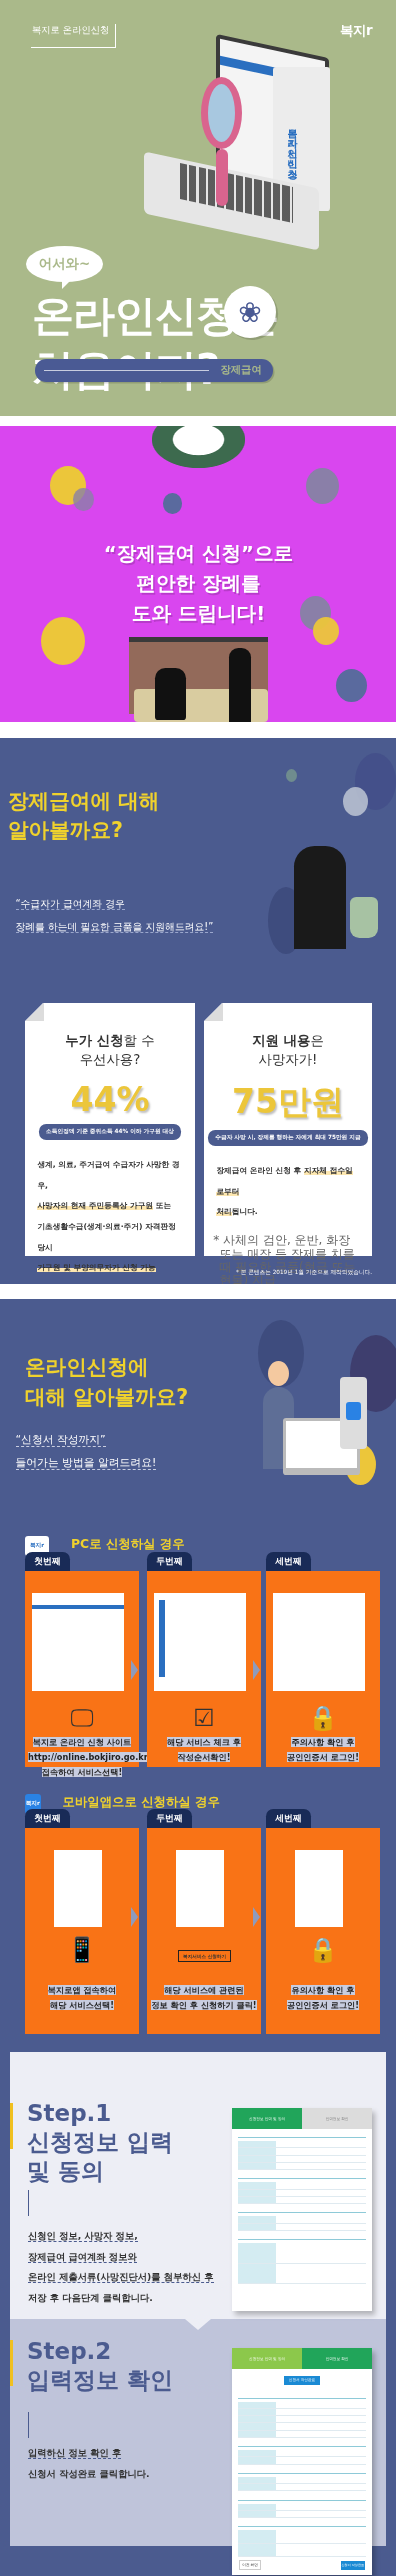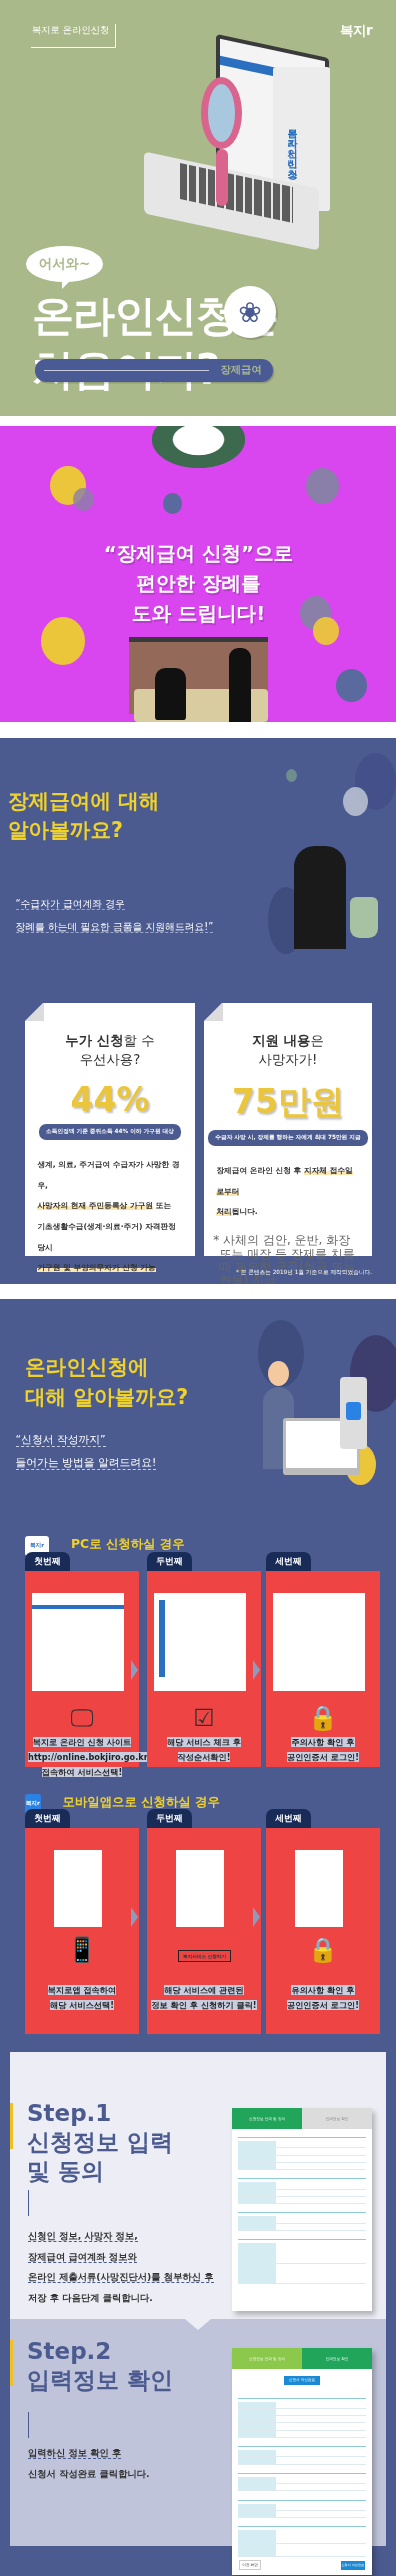--- a/index.html
+++ b/index.html
@@ -70,21 +70,21 @@
 .person .y{position:absolute;left:103px;top:124px;width:31px;height:41px;border-radius:50%;background:#ecc63a}
 .person .mon{position:absolute;left:41px;top:98px;width:77px;height:57px;background:#bbb;border-radius:3.1px}
 .person .mon div{position:absolute;left:3.1px;top:3.1px;right:3.1px;bottom:7.2px;background:#fff}
 .person .ph{position:absolute;left:98px;top:57px;width:27px;height:72px;background:#ddd;border-radius:4.1px}
 .person .ph div{position:absolute;left:6.2px;top:25px;width:14.4px;height:18.5px;background:#2a82e4;border-radius:3.1px}
 .person .man{position:absolute;left:20.6px;top:67px;width:31px;height:82px;background:#5e6e96;border-radius:15.5px 15.5px 0 0}
 .person .head{position:absolute;left:26px;top:41px;width:20.6px;height:25px;background:#f4c9a0;border-radius:50%}
 .sub{position:absolute;left:25px;color:#f0d22c;font-size:12.4px;font-weight:bold;display:flex;align-items:flex-start;gap:22px}
 .sub .ic{width:24px;height:19.6px;border-radius:3.1px;background:#fff;color:#2a6fc0;font-size:5.7px;display:flex;align-items:center;justify-content:center;font-weight:bold}
 .sub .ic.app{width:15.5px;height:19.6px;background:#2a82e4;color:#fff}
-.stepcol{position:absolute;width:114px;height:149px;background:#ef4444}
+.stepcol{position:absolute;width:114px;height:149px;background:#f97316}
 .stepcol.tall{height:196px}
 .stepcol .tab{position:absolute;left:0;top:-19.6px;width:45px;height:19.6px;background:#192b57;color:#fff;font-size:8.8px;font-weight:bold;border-radius:7.2px 7.2px 0 0;display:flex;align-items:center;justify-content:center}
 .stepcol .shot{position:absolute;left:7.2px;top:21.6px;width:92px;height:98px;background:#fff}
 .stepcol .shot .b{position:absolute;left:0;right:0;top:12.4px;height:4.1px;background:#2a6fc0}
 .stepcol .shot.ph{left:29px;width:48px;height:77px}
 .stepcol .icon{position:absolute;left:0;right:0;text-align:center;font-size:24px;color:#333}
 .stepcol .cap{position:absolute;left:3.1px;right:3.1px;text-align:center;color:#222;font-size:8.2px;font-weight:bold;line-height:15px}
 .stepcol .cap span{background:#c8cde0}
 .arrow{position:absolute;width:0;height:0;border-top:10.3px solid transparent;border-bottom:10.3px solid transparent;border-left:7.2px solid #8f9bbc}
 

